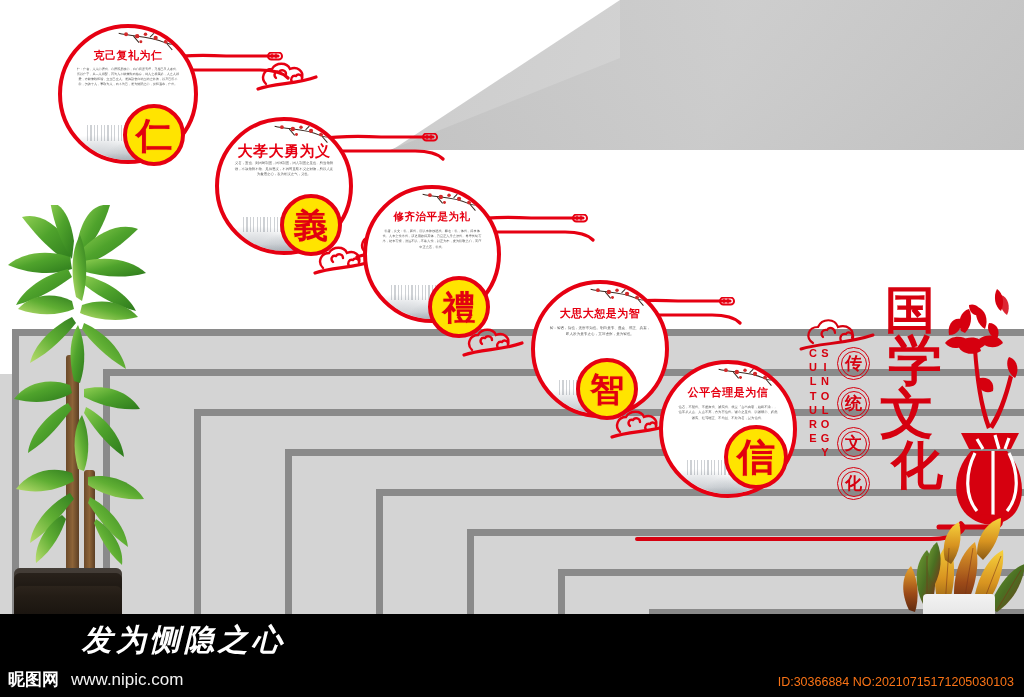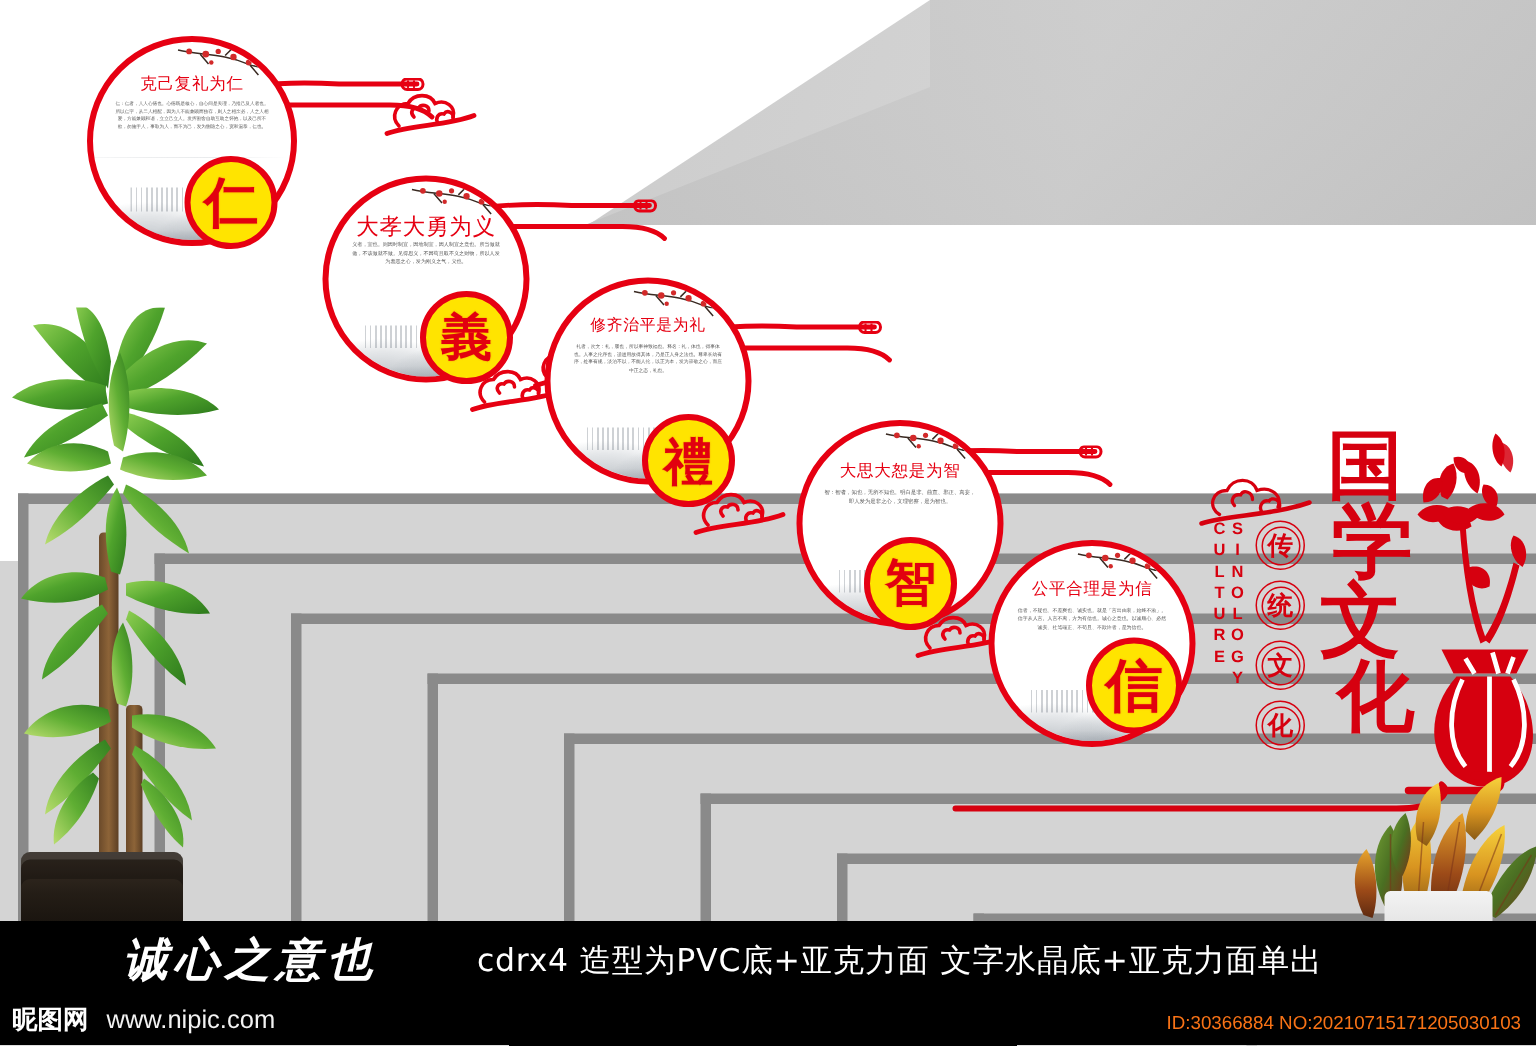--- a/index.html
+++ b/index.html
@@ -52,21 +52,21 @@
     content: ""; position: absolute; left: 22%; bottom: 40%; width: 46%; height: 26%;
     background: repeating-linear-gradient(90deg, rgba(90,100,112,.42) 0 1.2px, rgba(255,255,255,0) 1.2px 3.4px);
     opacity: .7;
   }
   .bubble .blossom {
     position: absolute; right: 4%; top: 1%; width: 56%; height: 22%;
     pointer-events: none;
   }
   .bubble .title {
     position: absolute; left: 6%; right: 6%;
-    text-align: center; color: #e60012; font-weight: normal;
+    text-align: center; color: #e60012; font-weight: bold;
     letter-spacing: .5px; white-space: nowrap;
     font-family: "DejaVu Sans", "Liberation Sans", sans-serif;
   }
   .bubble .body {
     position: absolute; left: 11%; right: 11%;
     text-align: center; color: #585858;
     line-height: 1.62; word-break: break-all;
     font-family: "DejaVu Sans", "Liberation Sans", sans-serif;
   }
   .badge {
@@ -546,22 +546,21 @@
           <path d="M52 98 L56 40"></path>
           <path d="M70 100 L80 40"></path>
         <path d="M88 100 L108 48"></path>
           <path d="M104 102 L128 62"></path>
       </g>
     </svg>
     <div class="pot-right"></div>
   </div>
 
   <div class="blackbar">
-    <div class="bb-brand">诚心之意也</div>
-    <div class="bb-spec">cdrx4 造型为PVC底+亚克力面 文字水晶底+亚克力面单出</div>
+    <div class="bb-brand">发为恻隐之心</div>
     <div class="bb-watermark">
       <span class="wm-cn">昵图网</span>
       <span class="wm-url">www.nipic.com</span>
     </div>
     <div class="bb-id">ID:30366884 NO:20210715171205030103</div>
   </div>
 
 </div>
 
 </body></html>

